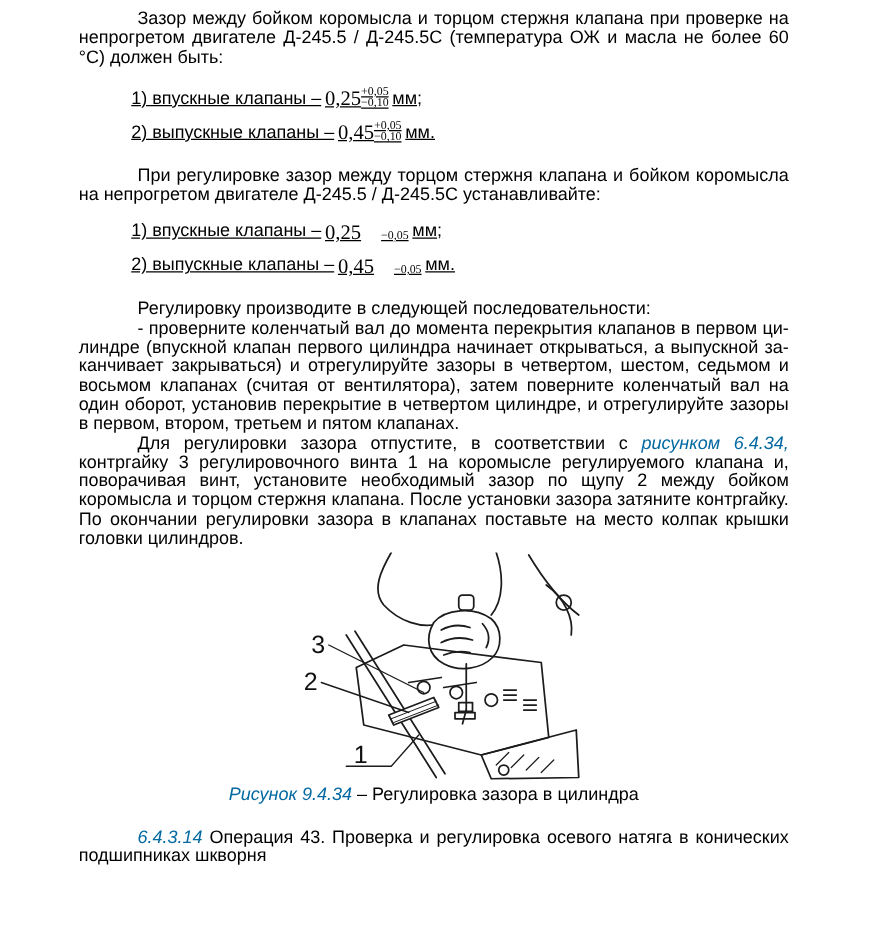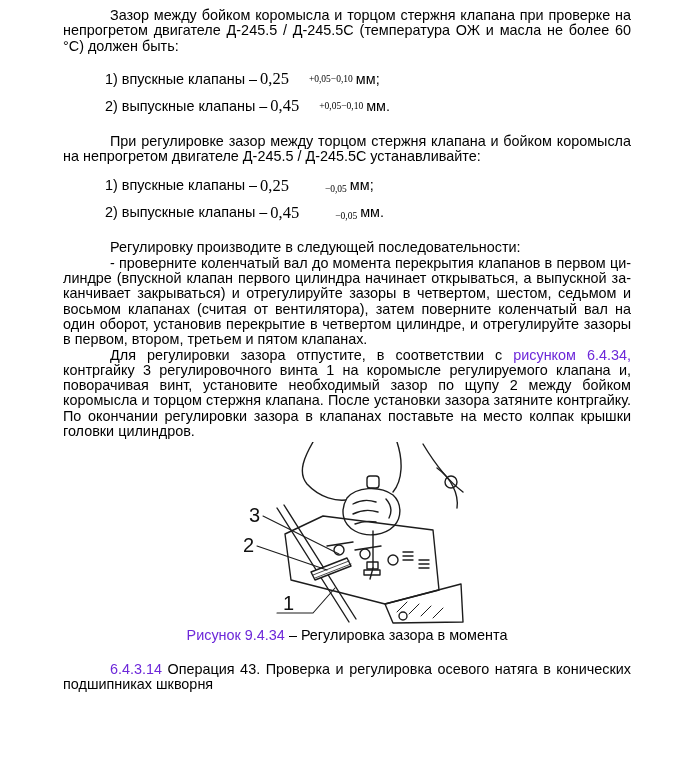--- a/index.html
+++ b/index.html
@@ -10,28 +10,28 @@
     padding:8px 64px 6px 63px;
     background:#ffffff;
     color:#000000;
     font-family:"Liberation Sans", sans-serif;
     font-size:14.4px;
     line-height:15.3px;
     overflow:hidden;
   }
   p{margin:0;text-align:justify;text-indent:47px;}
   .mb-list{margin-bottom:6px;}
-  .vlist{padding-left:42px;margin:8px 0 6px 0;}
+  .vlist{padding-left:42px;margin:8px 0 6px 0;text-decoration:underline;}
   .vlist-item{display:flex;align-items:center;height:27px;white-space:nowrap;}
-  .formula{display:inline-flex;align-items:center;font-family:"Liberation Serif", serif;margin:0 3px;gap:20px;}
+  .formula{display:inline-flex;align-items:center;font-family:"Liberation Serif", serif;margin:0 3px;}
   .fbase{font-size:16.5px;line-height:16px;}
-  .fstack{display:inline-flex;flex-direction:row;justify-content:center;font-size:9.5px;line-height:9.5px;letter-spacing:0;}
+  .fstack{display:inline-flex;flex-direction:column;justify-content:center;font-size:9.5px;line-height:9.5px;letter-spacing:0;}
   .fsub-inline{font-size:9.5px;align-self:flex-end;transform:translateY(3px);margin-left:16px;}
   .gap-top{margin-top:14px;}
-  .link{color:#6d28d9;cursor:pointer;}
+  .link{color:#0369a1;cursor:pointer;font-style:italic;}
   .figure-wrap{width:240px;margin:3px auto 0 auto;}
   .center-line{text-align:center;text-indent:0;margin:0;}
   .legend{margin-top:2px;}
   .section-head{margin-top:19px;}
   svg text{font-family:"Liberation Sans", sans-serif;}
 </style>
 </head>
 <body>
 
 <div class="page">
@@ -149,20 +149,20 @@
       </g>
       <g fill="#111111" font-size="20">
         <text x="22" y="80">3</text>
         <text x="16" y="110">2</text>
         <text x="56" y="168">1</text>
       </g>
     </svg>
   </div>
 
   <p class="center-line">
-    <span class="link">Рисунок 9.4.34</span><span> – Регулировка зазора в момента</span>
+    <span class="link">Рисунок 9.4.34</span><span> – Регулировка зазора в цилиндра</span>
   </p>
 
   <p class="section-head">
     <span class="link">6.4.3.14</span><span> Операция 43. Проверка и регулировка осевого натяга в конических подшипниках  шкворня</span>
   </p>
 
 </div>
 
 </body></html>

